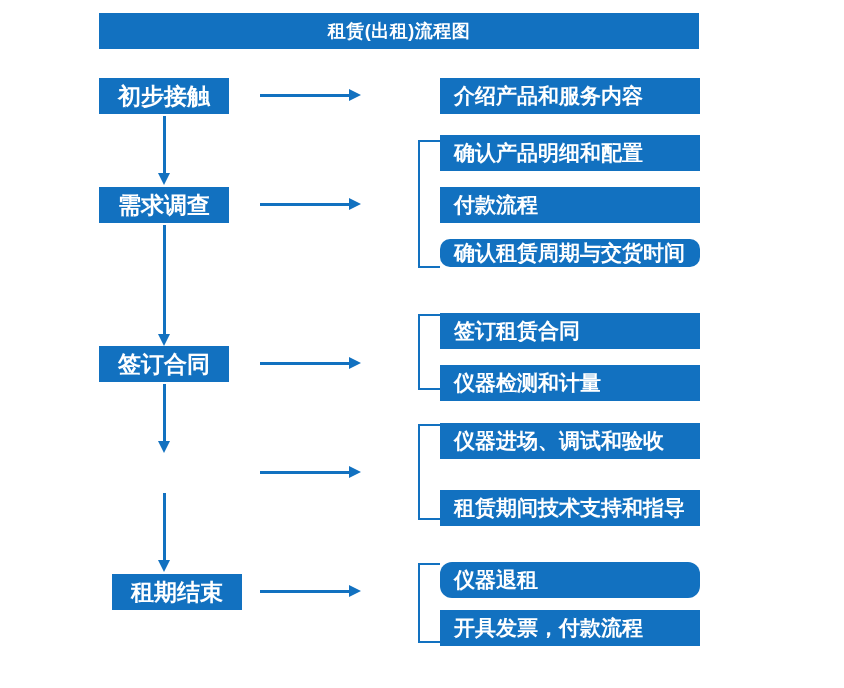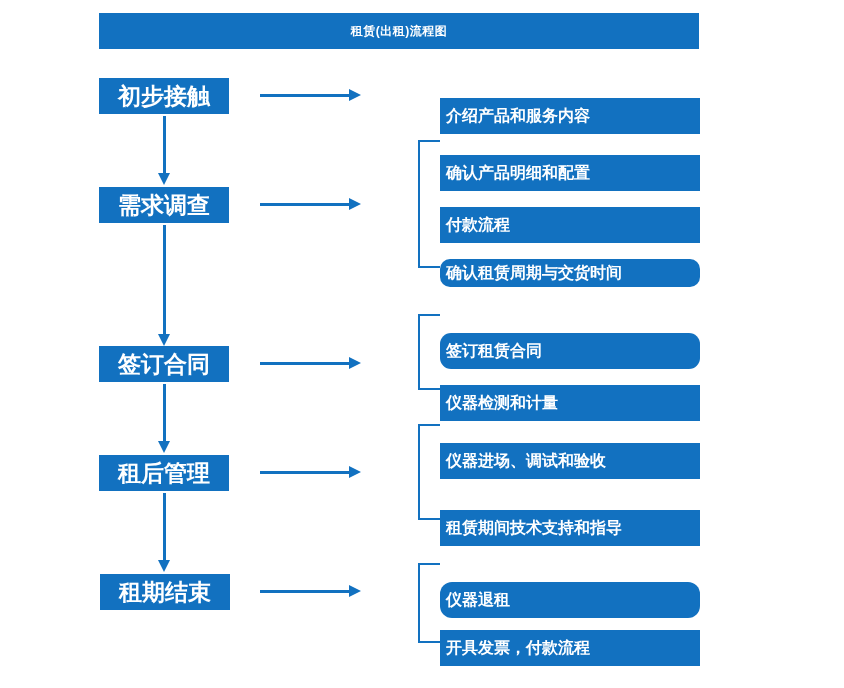--- a/index.html
+++ b/index.html
@@ -18,21 +18,21 @@
     overflow: hidden;
   }
   .title-bar {
     position: absolute;
     left: 99px;
     top: 13px;
     width: 600px;
     height: 36px;
     background: #1271c0;
     color: #ffffff;
-    font-size: 12px;
+    font-size: 18px;
     font-weight: bold;
     display: flex;
     align-items: center;
     justify-content: center;
     letter-spacing: 0.5px;
   }
   .node {
     position: absolute;
     background: #1271c0;
     color: #ffffff;
@@ -40,23 +40,22 @@
     display: flex;
     align-items: center;
     box-sizing: border-box;
   }
   .node.left {
     justify-content: center;
     font-size: 23px;
   }
   .node.right {
     justify-content: flex-start;
-    padding-left: 6px;
-    font-size: 16px;
-    margin-top: 20px;
+    padding-left: 14px;
+    font-size: 21px;
   }
   .arrow-h {
     position: absolute;
     height: 3px;
     background: #1271c0;
   }
   .arrow-h::after {
     content: "";
     position: absolute;
     right: -11px;
@@ -109,32 +108,31 @@
   <div class="bracket" style="left:418px; top:140px; width:22px; height:128px;"></div>
   <div class="node right" style="left:440px; top:135px; width:260px; height:36px;">确认产品明细和配置</div>
   <div class="node right" style="left:440px; top:187px; width:260px; height:36px;">付款流程</div>
   <div class="node right" style="left:440px; top:239px; width:260px; height:28px;border-radius:10px;">确认租赁周期与交货时间</div>
 
   <div class="arrow-v" style="left:163px; top:225px; height:110px;"></div>
 
   <div class="node left" style="left:99px; top:346px; width:130px; height:36px;">签订合同</div>
   <div class="arrow-h" style="left:260px; top:362px; width:90px;"></div>
   <div class="bracket" style="left:418px; top:314px; width:22px; height:76px;"></div>
-  <div class="node right" style="left:440px; top:313px; width:260px; height:36px;border-radius:11px;">签订租赁合同</div>
+  <div class="node right" style="left:440px; top:313px; width:260px; height:36px;">签订租赁合同</div>
   <div class="node right" style="left:440px; top:365px; width:260px; height:36px;">仪器检测和计量</div>
 
   <div class="arrow-v" style="left:163px; top:384px; height:58px;"></div>
 
-  <div class="node left" style="left:99px; top:455px; width:130px; height:36px;">租后管理</div>
   <div class="arrow-h" style="left:260px; top:471px; width:90px;"></div>
   <div class="bracket" style="left:418px; top:424px; width:22px; height:96px;"></div>
   <div class="node right" style="left:440px; top:423px; width:260px; height:36px;">仪器进场、调试和验收</div>
   <div class="node right" style="left:440px; top:490px; width:260px; height:36px;">租赁期间技术支持和指导</div>
 
   <div class="arrow-v" style="left:163px; top:493px; height:68px;"></div>
 
-  <div class="node left" style="left:100px; top:574px; width:130px; height:36px;">租期结束</div>
+  <div class="node left" style="left:112px; top:574px; width:130px; height:36px;">租期结束</div>
   <div class="arrow-h" style="left:260px; top:590px; width:90px;"></div>
   <div class="bracket" style="left:418px; top:563px; width:22px; height:80px;"></div>
   <div class="node right" style="left:440px; top:562px; width:260px; height:36px;border-radius:12px;">仪器退租</div>
   <div class="node right" style="left:440px; top:610px; width:260px; height:36px;text-align:right;">开具发票，付款流程</div>
 
 </div>
 
 </body></html>

